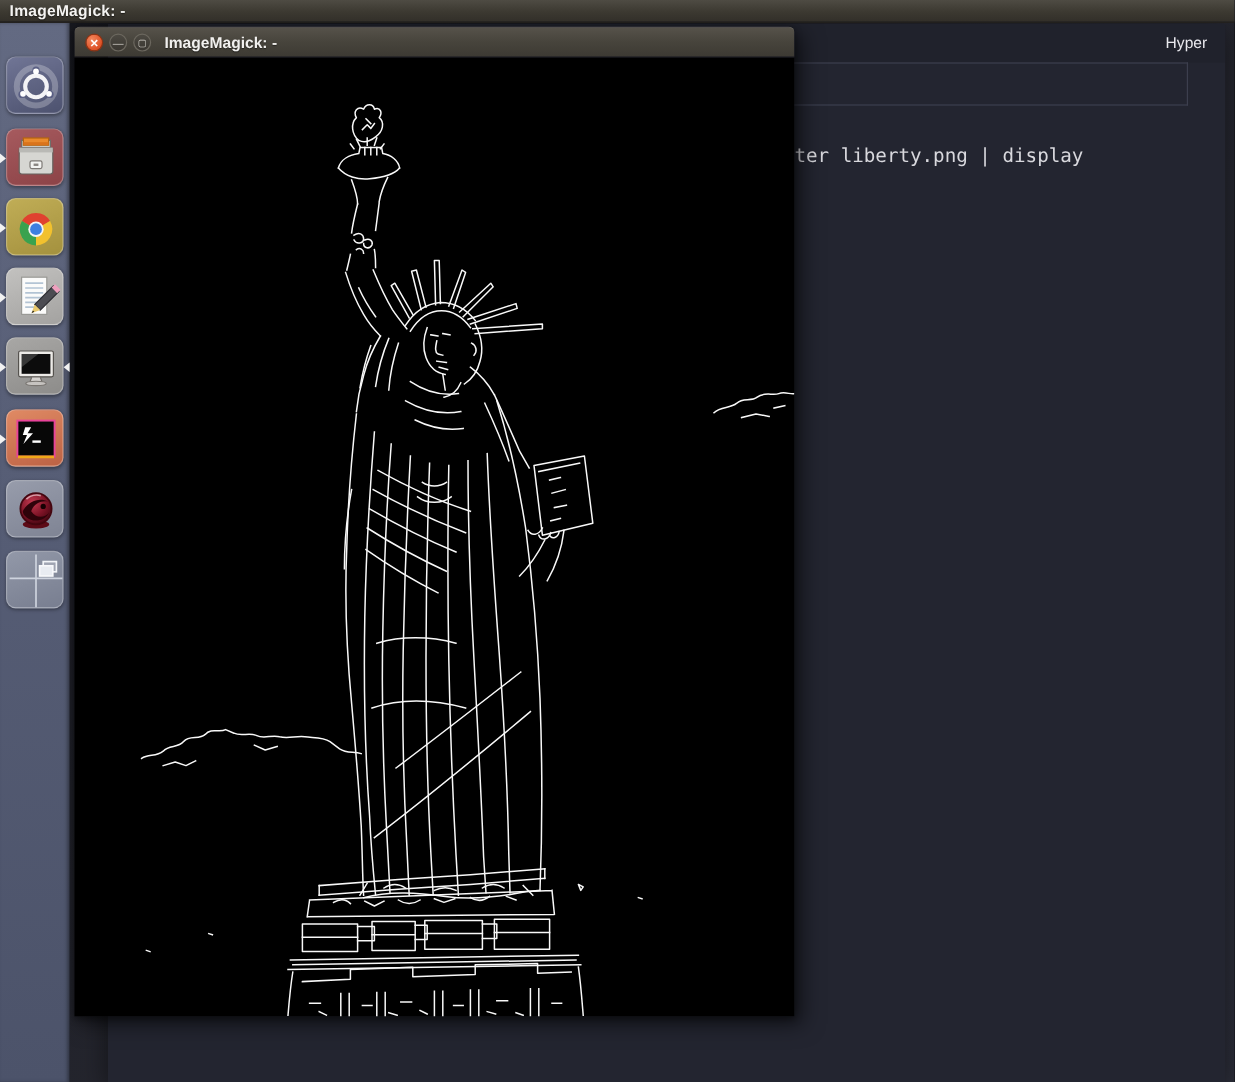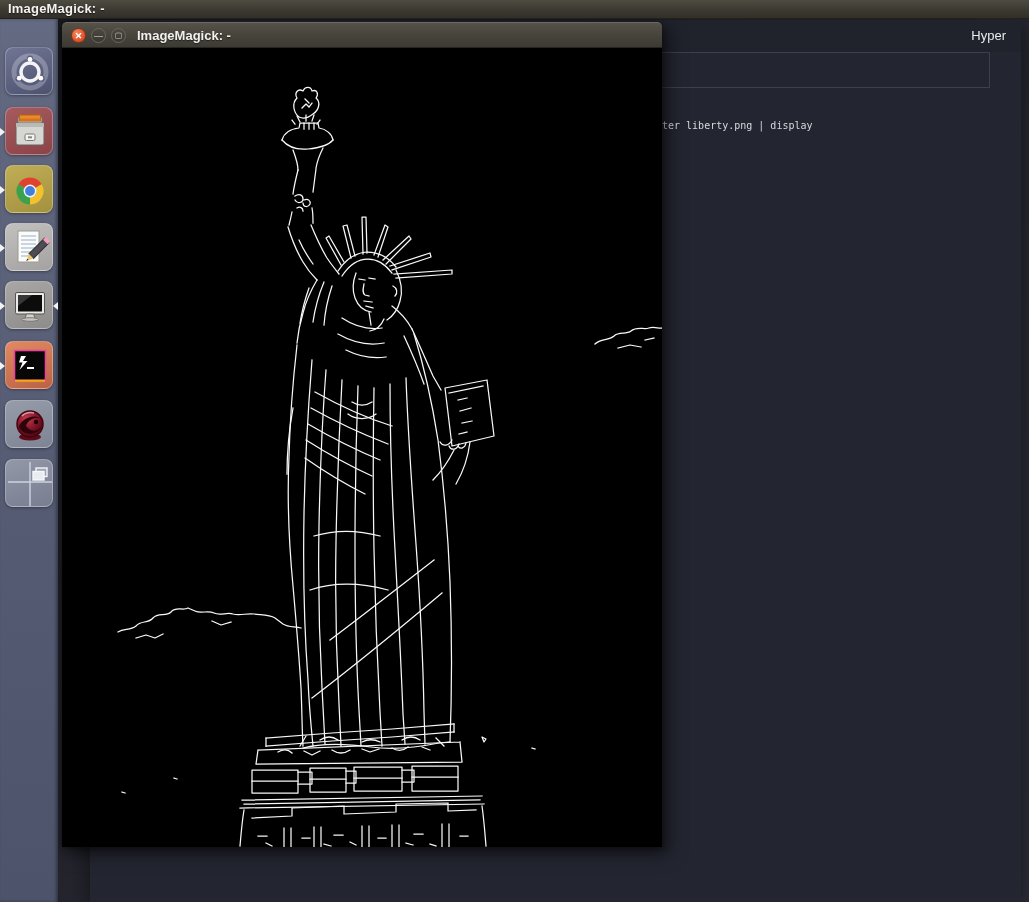--- a/index.html
+++ b/index.html
@@ -57,21 +57,21 @@
     position:absolute; right:15px; top:8px; color:#e9e9ee; font-size:13px;
     font-family:"Liberation Sans", sans-serif;
   }
   .hyper-tabstrip {
     position:absolute; left:0; top:32px; right:31px; height:36px;
     border-top:1px solid #3c3f4e; border-bottom:1px solid #3c3f4e; border-right:1px solid #3c3f4e;
   }
   .hyper-body { position:absolute; left:0; top:69px; right:0; bottom:0; }
   .hyper-command {
     position:absolute; left:572px; top:31px; white-space:pre;
-    font-family:"DejaVu Sans Mono", monospace; font-size:10px; color:#d8d8dd;
+    font-family:"DejaVu Sans Mono", monospace; font-size:16px; color:#d8d8dd;
   }
 
   
   .im-window {
     position:absolute; left:62px; top:22px; width:600px; height:825px; z-index:20;
     box-shadow:6px 6px 18px rgba(0,0,0,.55), 0 2px 6px rgba(0,0,0,.4);
     border-radius:5px 5px 0 0;
   }
   .im-titlebar {
     position:relative; height:26px; border-radius:5px 5px 0 0;

